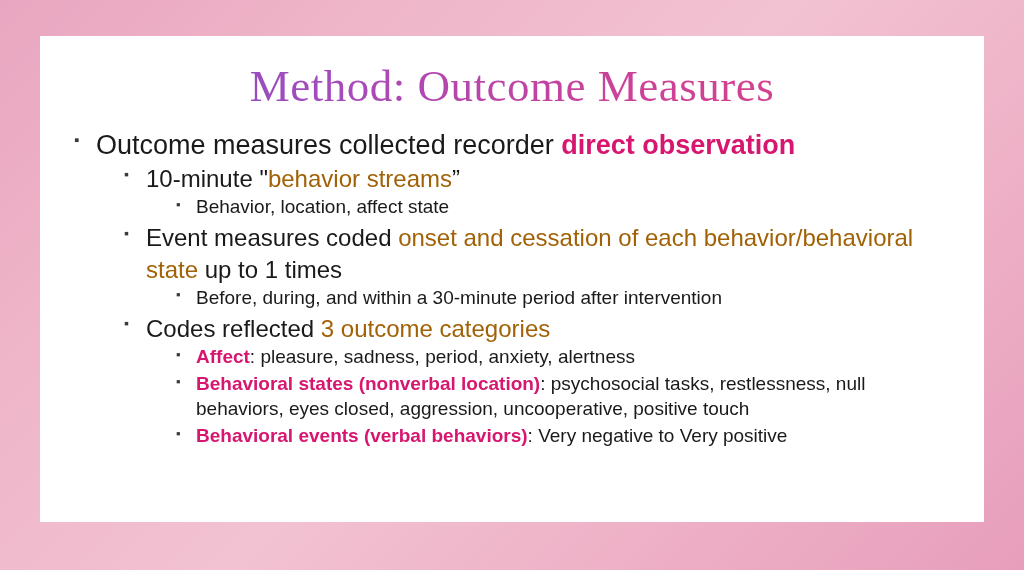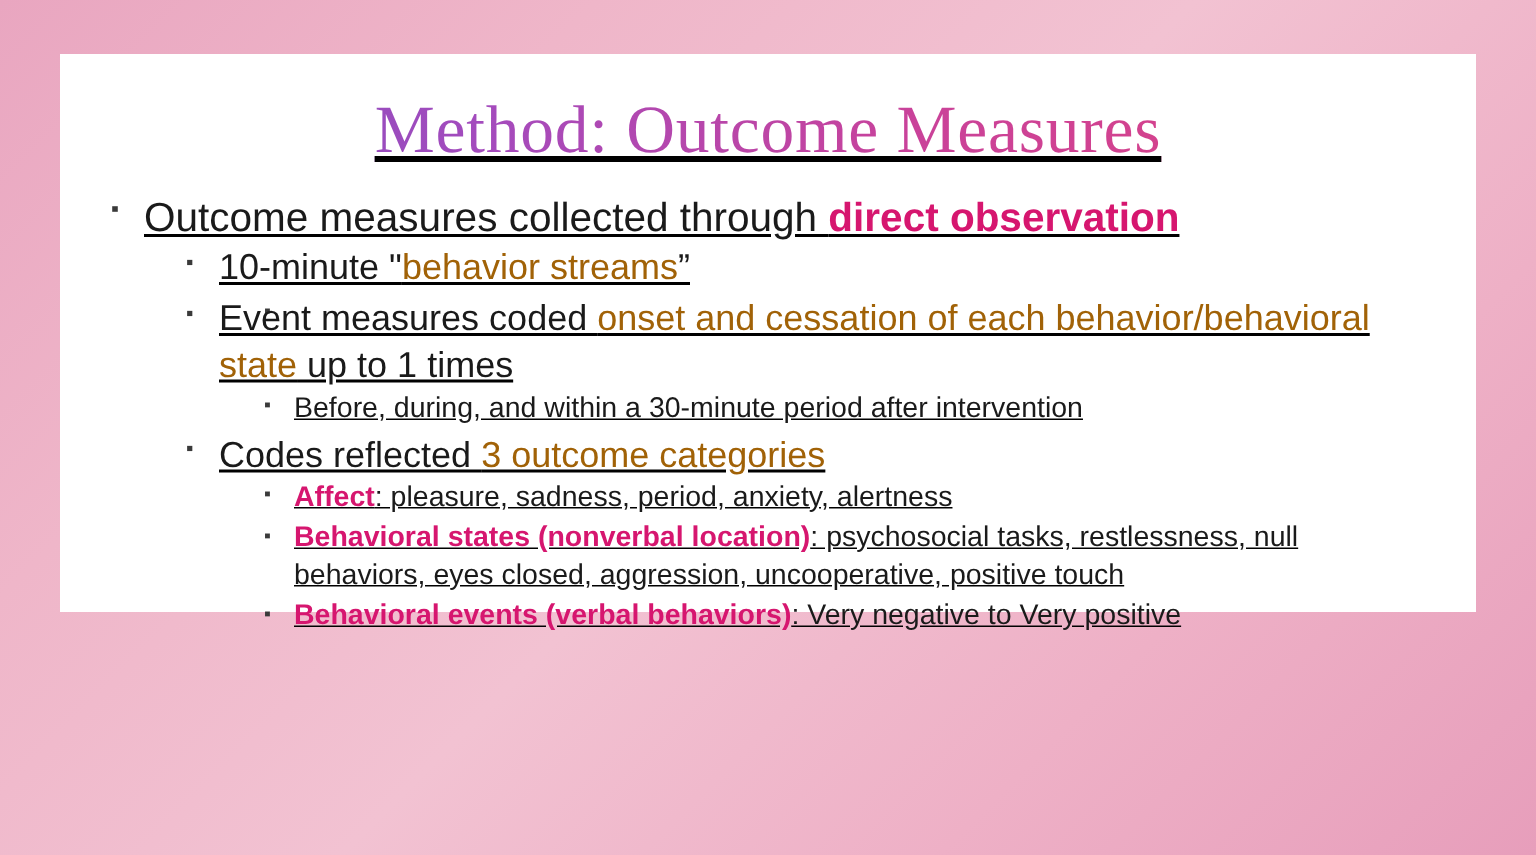--- a/index.html
+++ b/index.html
@@ -11,23 +11,22 @@
     height: 570px;
     overflow: hidden;
     font-family: "Liberation Sans", sans-serif;
     background: linear-gradient(135deg, #e9a6c0 0%, #efb6c9 25%, #f2c2d2 50%, #eeb0c6 75%, #e79ebb 100%);
   }
   .slide-frame {
     position: absolute;
     left: 40px;
     top: 36px;
     width: 944px;
-    height: 372px;
+    height: 486px;
     background: #ffffff;
-    text-decoration: underline;
   }
   .title {
     text-align: center;
     font-family: "Liberation Serif", serif;
     font-size: 45px;
     font-weight: normal;
     letter-spacing: 0.5px;
     margin: 24px 0 10px 0;
     background: linear-gradient(90deg, #7b4fc0 0%, #a44bbd 30%, #c9429a 60%, #e0427f 100%);
     -webkit-background-clip: text;
@@ -99,30 +98,31 @@
 
 <div class="slide-frame">
 
   <h1 class="title">Method: Outcome Measures</h1>
 
   <div class="body">
     <ul class="lvl1">
 
       <li>
         <span class="bullet">▪</span>
-        <span>Outcome measures collected through </span><span class="magenta-bold">direct observation</span>
+        <span>Outcome measures collected recorder </span><span class="magenta-bold">direct observation</span>
 
         <ul class="lvl2">
           <li>
             <span class="bullet">▪</span>
             <span>10-minute "</span><span class="pink">behavior streams</span><span>”</span>
 
             <ul class="lvl3">
               <li>
                 <span class="bullet">▪</span>
+                <span>Behavior, location, affect state</span>
               </li>
             </ul>
           </li>
 
           <li>
             <span class="bullet">▪</span>
             <span>Event measures coded </span><span class="pink">onset and cessation of each behavior/behavioral state</span><span> up to 1 times</span>
 
             <ul class="lvl3">
               <li>

